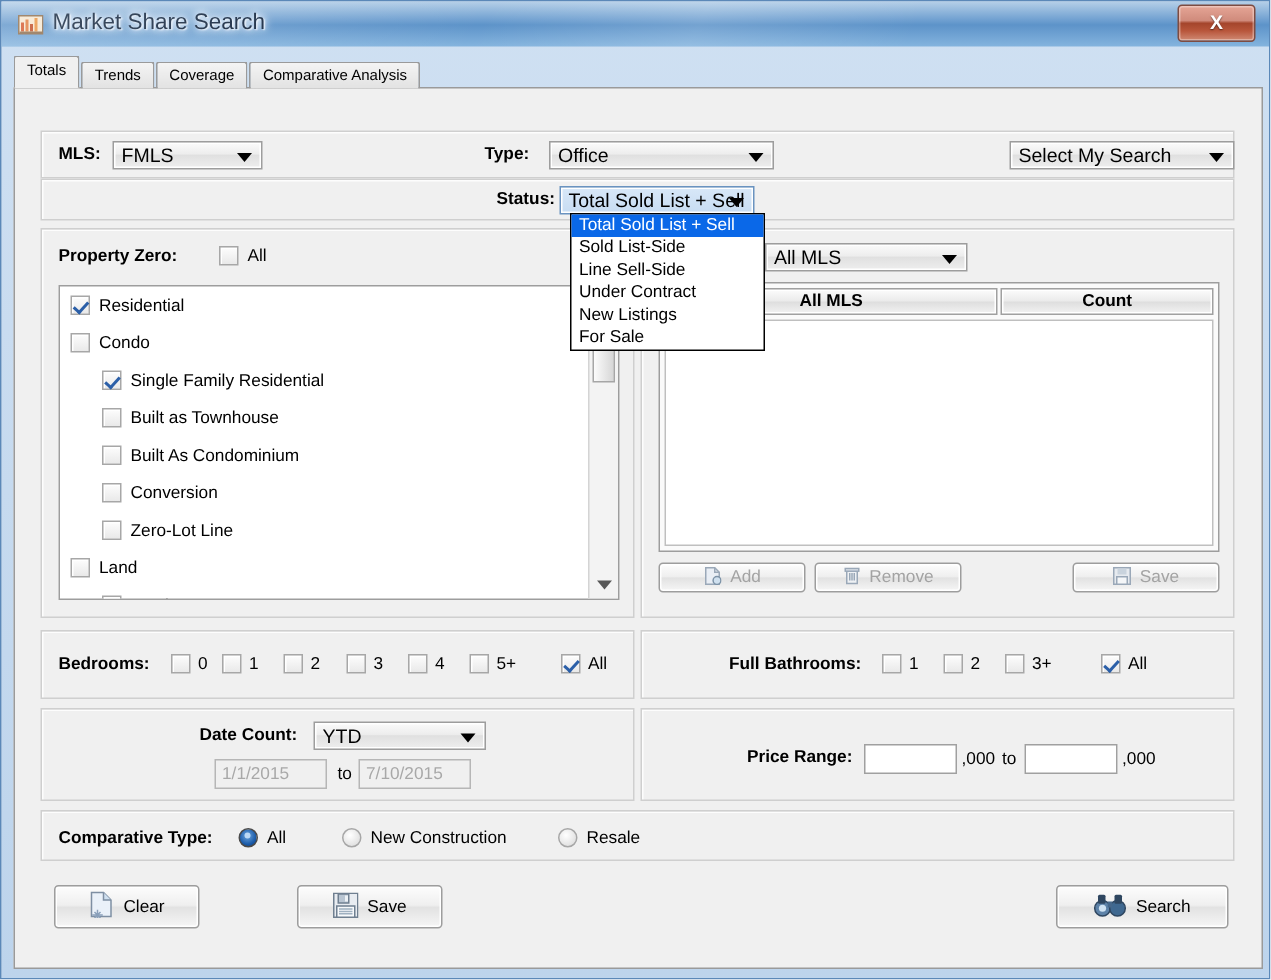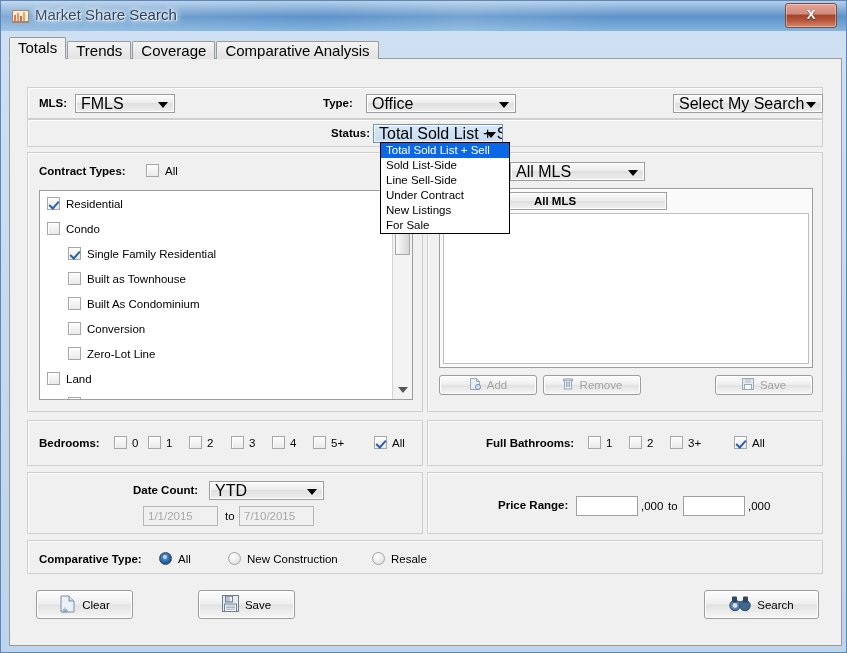--- a/index.html
+++ b/index.html
@@ -59,21 +59,21 @@
     position: absolute; left: 8px; top: 38px;
     height: 20px;
     display: flex; align-items: flex-end;
     z-index: 5;
   }
   .tab {
     height: 17px;
     padding: 0 8px;
     margin-right: 1px;
     line-height: 17px;
-    font-size: 15px;
+    font-size: 10px;
     color: #000;
     background: linear-gradient(180deg,#f4f4f4 0%, #e2e2e2 100%);
     border: 1px solid #9a9a9a;
     border-bottom: none;
     border-radius: 2px 2px 0 0;
     cursor: pointer;
     white-space: nowrap;
   }
   .tab.active {
     height: 20px; line-height: 19px;
@@ -100,21 +100,21 @@
   .lbl { position: absolute; font-size: 11.5px; color: #000; }
   .lbl.b { font-weight: bold; }
   
   .combo {
     position: absolute;
     box-sizing: border-box;
     height: 19px;
     background: linear-gradient(180deg,#fbfbfb 0%, #ededed 45%, #e0e0e0 50%, #eeeeee 100%);
     border: 1px solid #9d9d9d;
     box-shadow: inset 0 0 0 1px #ffffff;
-    font-size: 16px;
+    font-size: 13px;
     color: #000;
     line-height: 17px;
     padding-left: 5px;
     cursor: pointer;
     white-space: nowrap;
     overflow: hidden;
   }
   .combo.open {
     background: linear-gradient(180deg,#d8e8f8 0%, #c7dcf2 100%);
     border-color: #6a93c0;
@@ -337,21 +337,21 @@
 
     <div class="group" style="left:17px; top:60px; width:796px; height:28px;">
       <div class="lbl b" style="left:303px; top:7px;text-align:right;">Status:</div>
       <div class="combo open" style="left:345px; top:4px; width:130px;">
         <span>Total Sold List + Sell</span>
         <span class="arrow"></span>
       </div>
     </div>
 
     <div class="group" style="left:17px; top:93px; width:396px; height:260px;">
-      <div class="lbl b" style="left:11px; top:12px;">Contract Types:</div>
+      <div class="lbl b" style="left:11px; top:12px;">Property Zero:</div>
       <span class="cb" style="position:absolute; left:118px; top:11px;"></span>
       <span class="lbl" style="left:137px; top:12px;">All</span>
 
       <div class="tree" style="left:11px; top:37px; width:374px; height:210px;">
         <div class="tree-inner">
           <div class="tnode lvl0">
             <span class="cb checked"></span>
             <span class="tlabel">Residential</span>
           </div>
           <div class="tnode lvl0">
@@ -401,20 +401,21 @@
 
     <div class="group" style="left:417px; top:93px; width:396px; height:260px;">
       <div class="combo" style="left:82px; top:9px; width:135px;">
         <span>All MLS</span>
         <span class="arrow"></span>
       </div>
 
       <div class="tablebox" style="left:11px; top:35px; width:374px; height:180px;">
         <div class="thead">
           <div class="th" style="width:224px;">All MLS</div>
+          <div class="th" style="width:143px; margin-left:2px;">Count</div>
         </div>
         <div class="tbody"></div>
       </div>
 
       <div class="btn disabled" style="left:11px; top:222px; width:98px; height:20px;">
         <span class="ico">
           <svg width="12" height="12" viewBox="0 0 12 12">
             <path d="M1.5 0.5 h6 l3 3 v8 h-9 z" fill="#e9eef5" stroke="#9aa8b8"></path>
             <path d="M7.5 0.5 v3 h3" fill="none" stroke="#9aa8b8"></path>
             <circle cx="9" cy="9" r="2.6" fill="#cfe0ef" stroke="#7d93a8"></circle>

